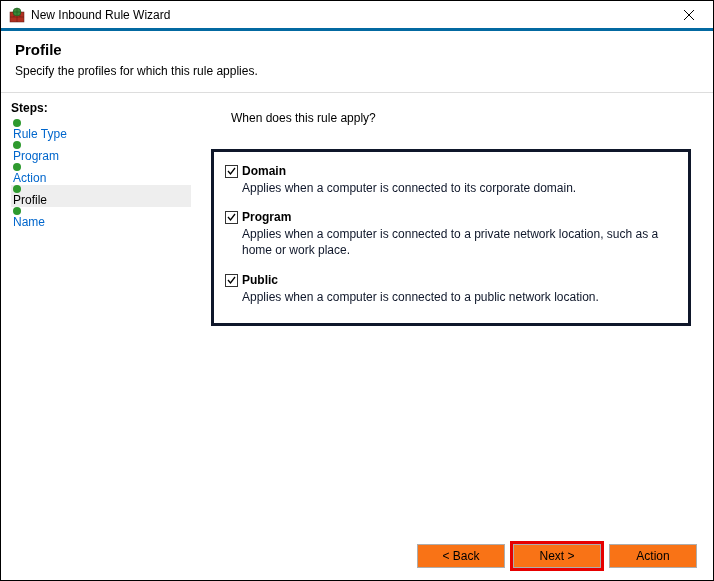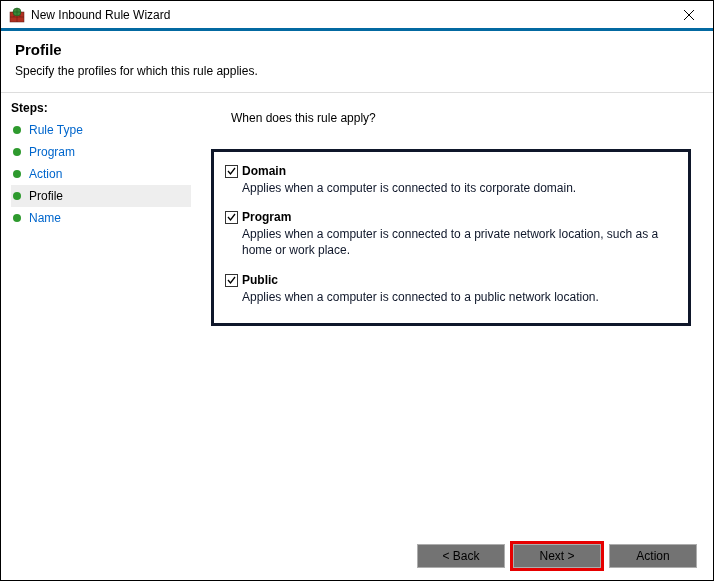--- a/index.html
+++ b/index.html
@@ -63,24 +63,25 @@
   .sidebar {
     width: 190px;
     padding: 8px 0 8px 10px;
   }
   .sidebar-title {
     font-weight: bold;
     margin-bottom: 4px;
   }
   .step {
     display: flex;
-    align-items: center;
+    align-items: flex-start;
     height: 22px;
     padding-left: 2px;
     cursor: pointer;
+    flex-direction: column;
   }
   .step.current {
     background: #eee;
   }
   .bullet {
     width: 8px;
     height: 8px;
     border-radius: 50%;
     background: #2e9a2e;
     margin-right: 8px;
@@ -142,21 +143,21 @@
     display: flex;
     align-items: center;
     justify-content: flex-end;
     padding-right: 16px;
     gap: 8px;
   }
   .btn {
     width: 88px;
     height: 24px;
     border: 1px solid #adadad;
-    background: #737373;
+    background: #f97316;
     font-family: inherit;
     font-size: 12px;
     cursor: pointer;
     padding:0;
   }
   .btn-highlight {
     outline: 3px solid #e60000;
     outline-offset: 0;
   }
 </style>

